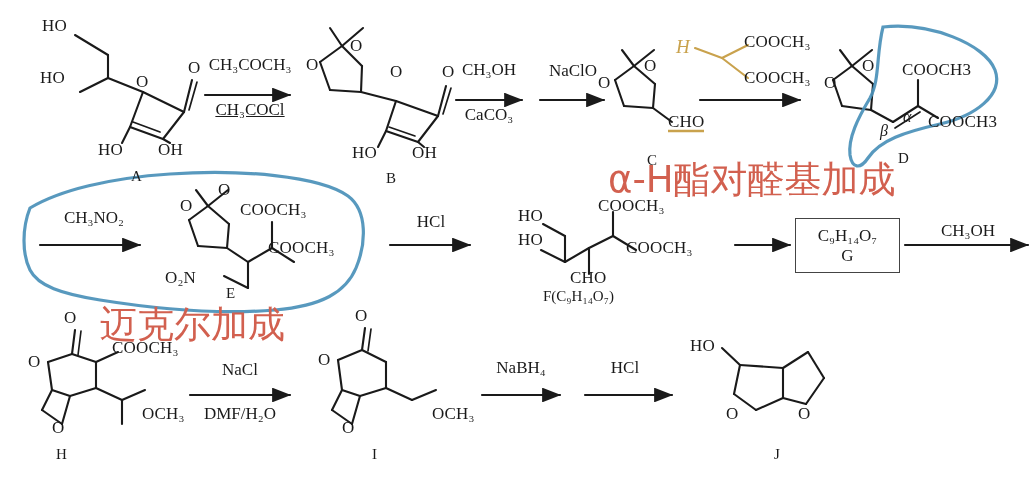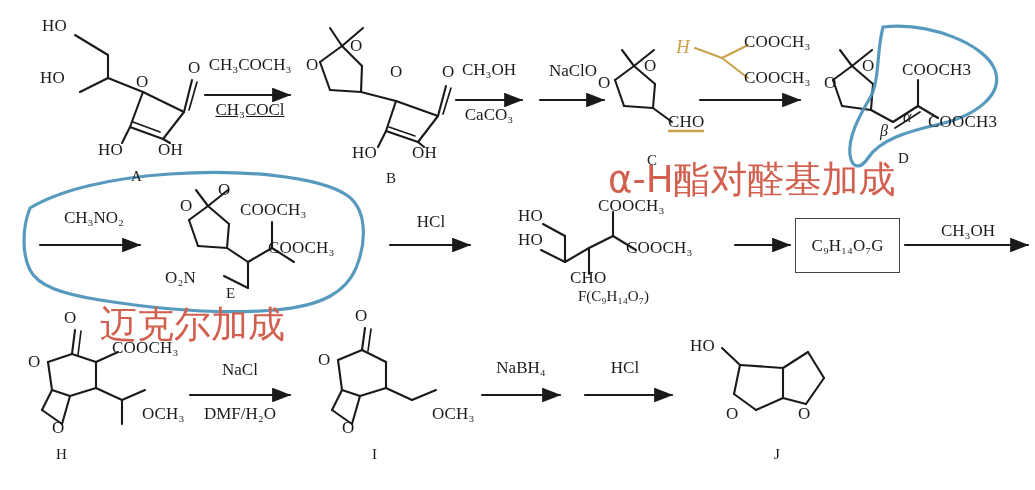--- a/index.html
+++ b/index.html
@@ -6,21 +6,21 @@
   body{width:1035px;height:490px;position:relative;overflow:hidden;
        font-family:"Liberation Serif",serif;color:#1a1a1a;}
   #scheme{position:absolute;left:0;top:0;width:1035px;height:490px;}
   .abs{position:absolute;}
   .lbl{font-family:"Liberation Serif",serif;color:#1a1a1a;white-space:nowrap;}
   .atom{font-size:17px;letter-spacing:.2px;}
   .cmpd-id{font-size:15px;font-style:normal;}
   .reagent{font-size:17px;text-align:center;}
   .cn-red{font-family:"DejaVu Sans",sans-serif;font-weight:400;white-space:nowrap;}
   .gbox{border:1.6px solid #444;box-sizing:border-box;display:flex;
-        flex-direction:row;align-items:center;justify-content:center;
+        flex-direction:column;align-items:center;justify-content:center;
         background:#fff;}
   .gbox div{font-size:17px;line-height:1.12;}
   .greek{font-family:"Liberation Serif",serif;font-style:italic;font-size:16px;}
   .hl-h{font-family:"Liberation Serif",serif;font-size:19px;font-style:italic;}
 </style>
 </head>
 <body>
 
 <svg id="scheme" viewBox="0 0 1035 490">
   <defs>
@@ -281,21 +281,21 @@
 <span class="abs lbl atom" style="left:165px;top:268px;">O₂N</span>
 <span class="abs lbl cmpd-id" style="left:226px;top:285px;">E</span>
 
 <div class="abs reagent" style="left:396px;top:212px;width:70px;">HCl</div>
 
 <span class="abs lbl atom" style="left:518px;top:230px;">HO</span>
 <span class="abs lbl atom" style="left:518px;top:206px;">HO</span>
 <span class="abs lbl atom" style="left:598px;top:196px;">COOCH₃</span>
 <span class="abs lbl atom" style="left:626px;top:238px;">COOCH₃</span>
 <span class="abs lbl atom" style="left:570px;top:268px;">CHO</span>
-<span class="abs lbl cmpd-id" style="left:543px;top:288px;margin-left:35px;">F(C₉H₁₄O₇)</span>
+<span class="abs lbl cmpd-id" style="left:543px;top:288px;">F(C₉H₁₄O₇)</span>
 
 <div class="abs gbox" style="left:795px;top:218px;width:105px;height:55px;">
   <div>C₉H₁₄O₇</div>
   <div>G</div>
 </div>
 
 <div class="abs reagent" style="left:928px;top:212px;width:80px;margin-top:9px;">CH₃OH</div>
 
 <span class="abs cn-red" style="left:100px;top:300px;font-size:37px;color:#d2604f;">迈克尔加成</span>
 

